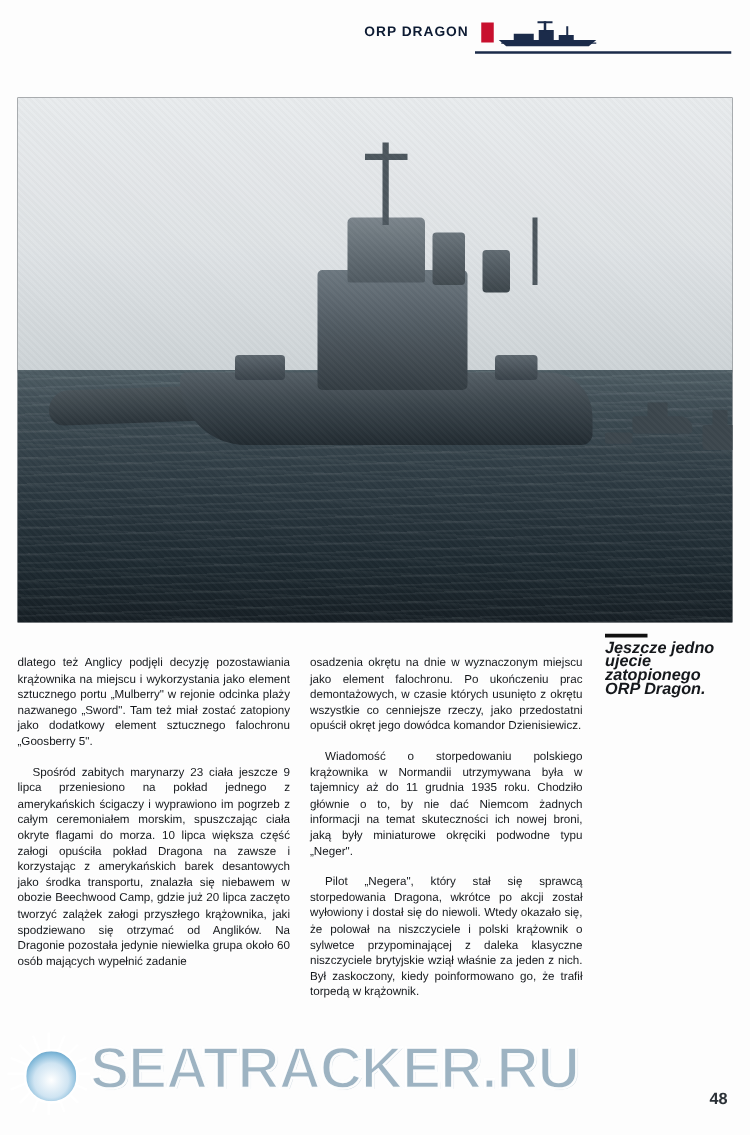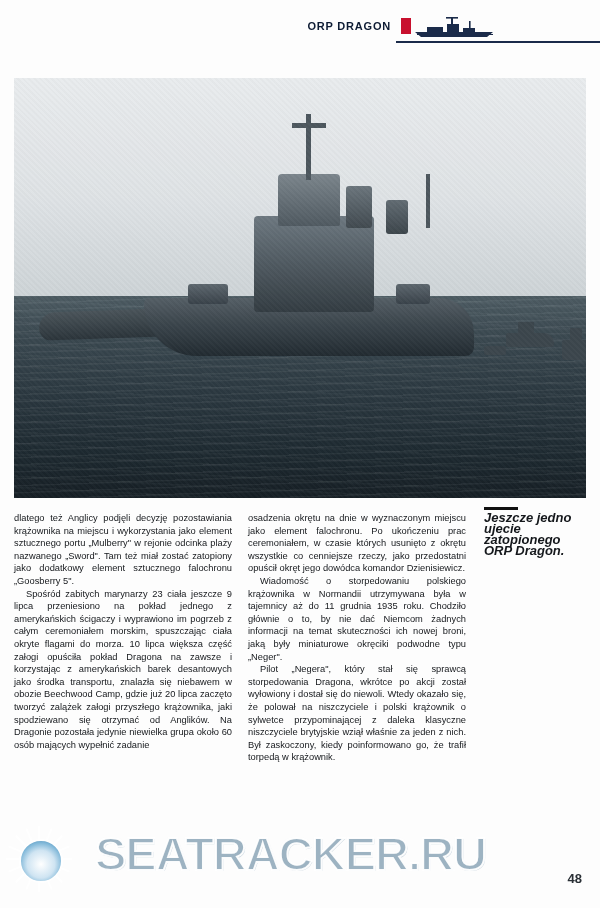--- a/index.html
+++ b/index.html
@@ -19,21 +19,21 @@
     position: absolute;
     left: 0; top: 0;
     width: 600px;
     height: 908px;
     background: #fdfdfd;
   }
 
   
   .header {
     position: absolute;
-    left: 16px;
+    left: 0;
     top: 8px;
     width: 495px;
     height: 34px;
   }
   .header-rule {
     position: absolute;
     left: 380px;
     top: 33px;
     width: 205px;
     height: 2px;
@@ -226,21 +226,21 @@
 
   
   .col {
     position: absolute;
     font-size: 9.3px;
     line-height: 12.6px;
     color: #15181c;
     text-align: justify;
   }
   .col p {
-    margin: 0 0 0 0;
+    margin: 12px 0 0 0;
     text-indent: 12px;
   }
   .col p.first { text-indent: 0; }
   .col-1 { left: 14px; top: 512px; width: 218px; }
   .col-2 { left: 248px; top: 512px; width: 218px; }
 
   .caption {
     position: absolute;
     left: 484px;
     top: 512px;
@@ -285,21 +285,20 @@
     top: 2px;
     font-size: 47px;
     font-weight: bold;
     letter-spacing: -1px;
     color: rgba(255,255,255,0.0);
     -webkit-text-stroke: 2px rgba(255,255,255,0.95);
     text-shadow:
       0 0 1px rgba(120,150,170,0.55),
       1px 1px 0 rgba(170,190,205,0.6);
     font-family: "Liberation Sans", sans-serif;
-    margin-left: 23px;
   }
   .wm-sun {
     position: absolute;
     left: 8px;
     top: 4px;
     width: 62px;
     height: 62px;
   }
   .wm-sun .disc {
     position: absolute;
@@ -365,21 +364,21 @@
 
     <div class="grain"></div>
   </div>
 
   <div class="col col-1">
     <p class="first">dlatego też Anglicy podjęli decyzję pozostawiania krążownika na miejscu i wykorzystania jako element sztucznego portu „Mulberry" w rejonie odcinka plaży nazwanego „Sword". Tam też miał zostać zatopiony jako dodatkowy element sztucznego falochronu „Goosberry 5".</p>
     <p>Spośród zabitych marynarzy 23 ciała jeszcze 9 lipca przeniesiono na pokład jednego z amerykańskich ścigaczy i wyprawiono im pogrzeb z całym ceremoniałem morskim, spuszczając ciała okryte flagami do morza. 10 lipca większa część załogi opuściła pokład Dragona na zawsze i korzystając z amerykańskich barek desantowych jako środka transportu, znalazła się niebawem w obozie Beechwood Camp, gdzie już 20 lipca zaczęto tworzyć zalążek załogi przyszłego krążownika, jaki spodziewano się otrzymać od Anglików. Na Dragonie pozostała jedynie niewielka grupa około 60 osób mających wypełnić zadanie</p>
   </div>
 
   <div class="col col-2">
-    <p class="first">osadzenia okrętu na dnie w wyznaczonym miejscu jako element falochronu. Po ukończeniu prac ceremoniałem, w czasie których usunięto z okrętu wszystkie co cenniejsze rzeczy, jako przedostatni opuścił okręt jego dowódca komandor Dzienisiewicz.</p>
+    <p class="first">osadzenia okrętu na dnie w wyznaczonym miejscu jako element falochronu. Po ukończeniu prac demontażowych, w czasie których usunięto z okrętu wszystkie co cenniejsze rzeczy, jako przedostatni opuścił okręt jego dowódca komandor Dzienisiewicz.</p>
     <p>Wiadomość o storpedowaniu polskiego krążownika w Normandii utrzymywana była w tajemnicy aż do 11 grudnia 1935 roku. Chodziło głównie o to, by nie dać Niemcom żadnych informacji na temat skuteczności ich nowej broni, jaką były miniaturowe okręciki podwodne typu „Neger".</p>
     <p>Pilot „Negera", który stał się sprawcą storpedowania Dragona, wkrótce po akcji został wyłowiony i dostał się do niewoli. Wtedy okazało się, że polował na niszczyciele i polski krążownik o sylwetce przypominającej z daleka klasyczne niszczyciele brytyjskie wziął właśnie za jeden z nich. Był zaskoczony, kiedy poinformowano go, że trafił torpedą w krążownik.</p>
   </div>
 
   <div class="caption-rule"></div>
   <div class="caption">Jeszcze jedno ujecie zatopionego ORP Dragon.</div>
 
   <div class="folio">48</div>
 
   <div class="watermark">

